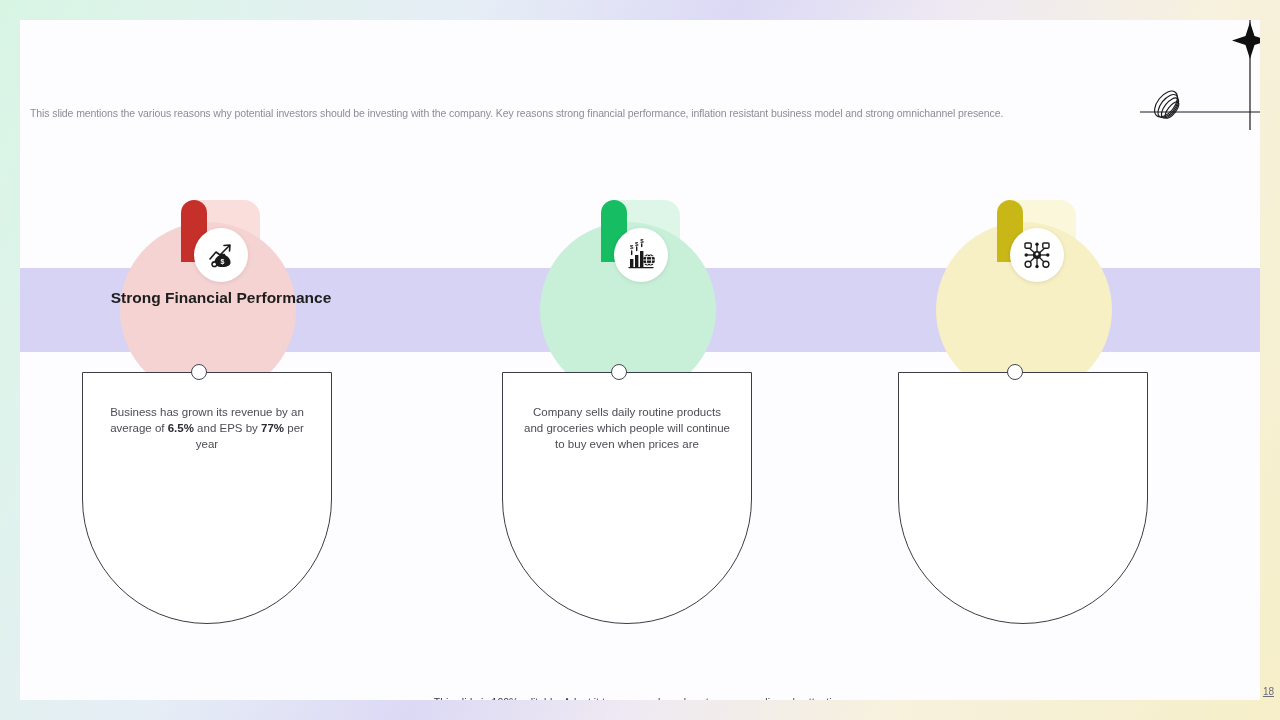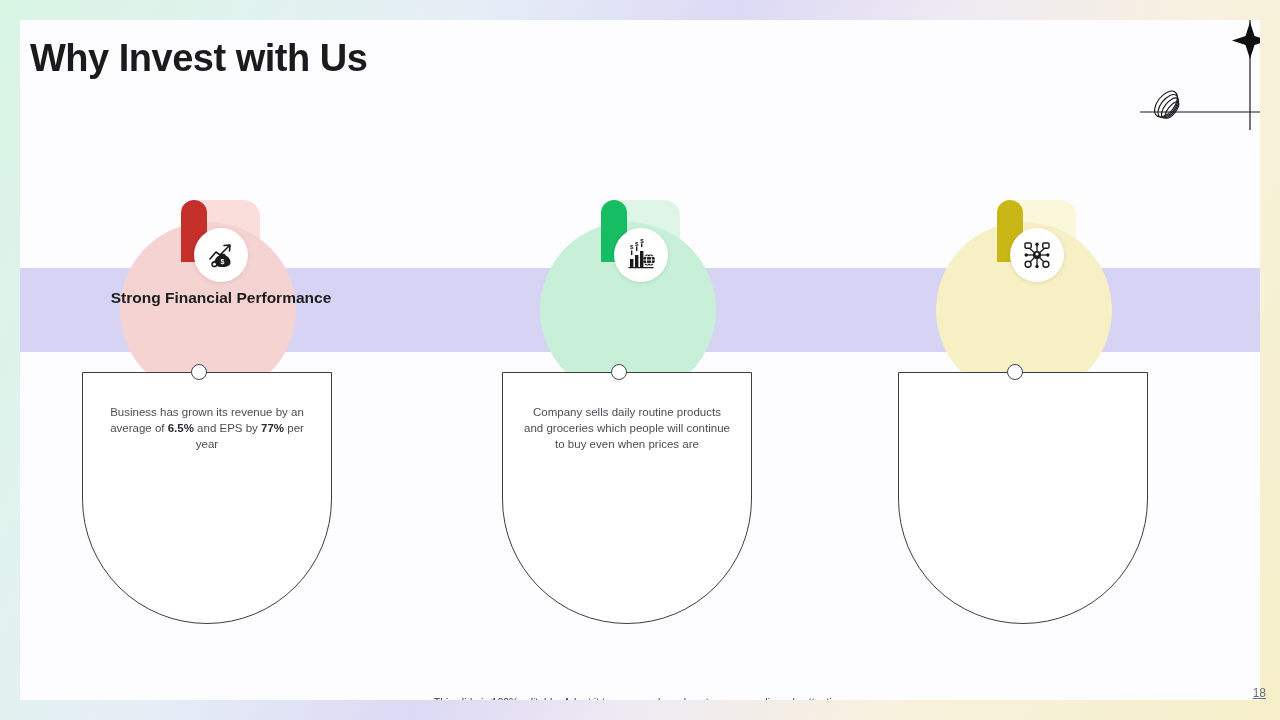--- a/index.html
+++ b/index.html
@@ -205,37 +205,37 @@
     position: absolute;
     left: 0;
     top: 676px;
     width: 1240px;
     text-align: center;
     font-size: 10.5px;
     color: #3a3a46;
   }
   .page-number {
     position: absolute;
-    right: 14px;
+    right: 6px;
     top: 686px;
-    font-size: 12px;
+    font-size: 10px;
     color: #6c6c78;
     text-decoration: underline;
   }
 </style>
 </head>
 <body>
 
 <div id="slide-root">
 
   <div id="slide-canvas">
 
     <div class="band"></div>
 
-    <h1 class="page-title">Why Invest with Us</h1>
+    <p class="page-subtitle">This slide mentions the various reasons why potential investors should be investing with the company. Key reasons strong financial performance, inflation resistant business model and strong omnichannel presence.</p>
 
     <svg class="doodle" viewBox="0 0 120 110">
       <g stroke="#1a1a1a" stroke-width="1.2" fill="none">
         <line x1="110" y1="0" x2="110" y2="110"></line>
         <line x1="0" y1="92" x2="120" y2="92"></line>
       </g>
       <path fill="#101010" d="M110 2 L114.5 16 L128 20.5 L114.5 25 L110 39 L105.5 25 L92 20.5 L105.5 16 Z"></path>
       <g stroke="#1a1a1a" stroke-width="1.15" fill="none">
         <ellipse cx="26" cy="84" rx="8.5" ry="15" transform="rotate(38 26 84)"></ellipse>
         <ellipse cx="28" cy="86" rx="7" ry="13.5" transform="rotate(38 28 86)"></ellipse>

